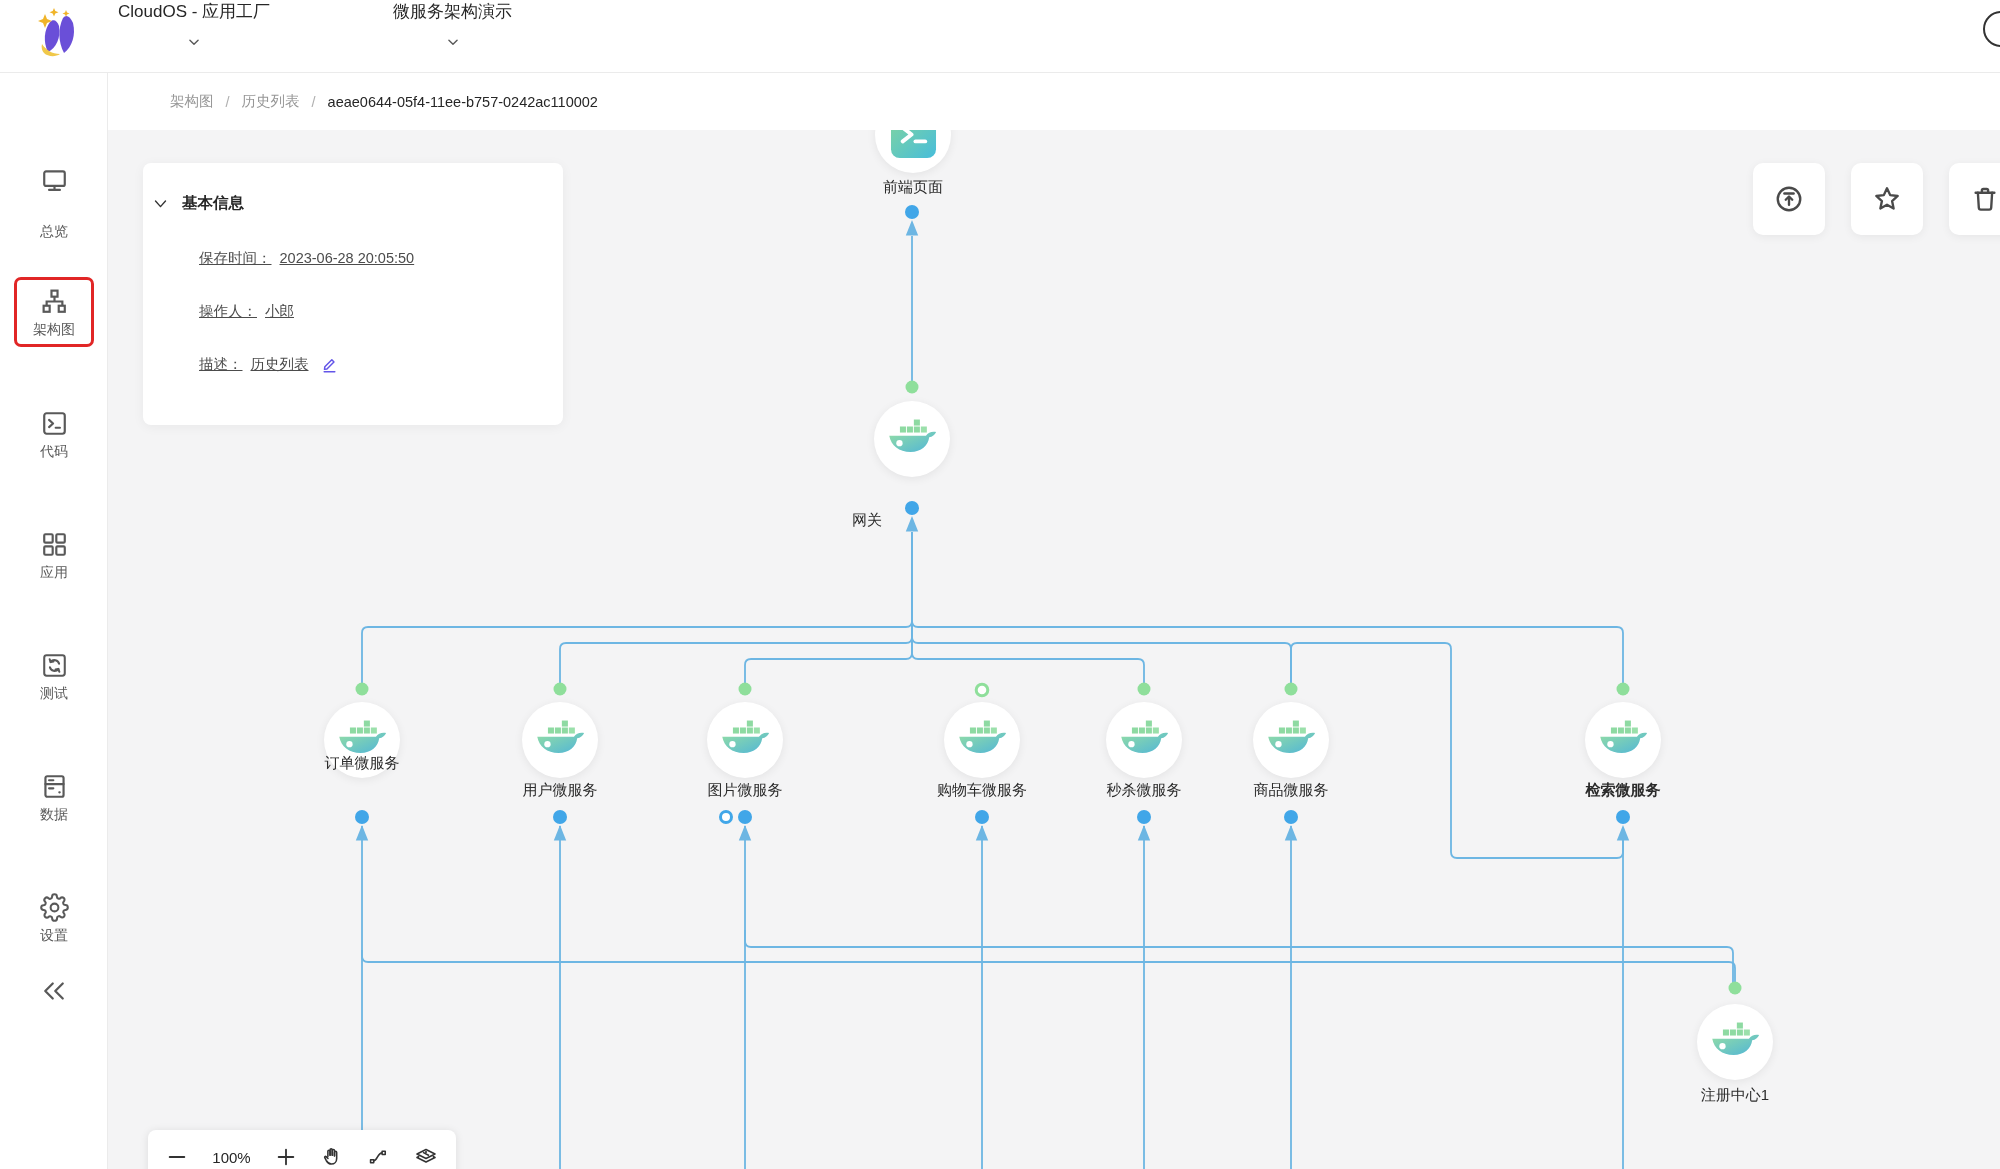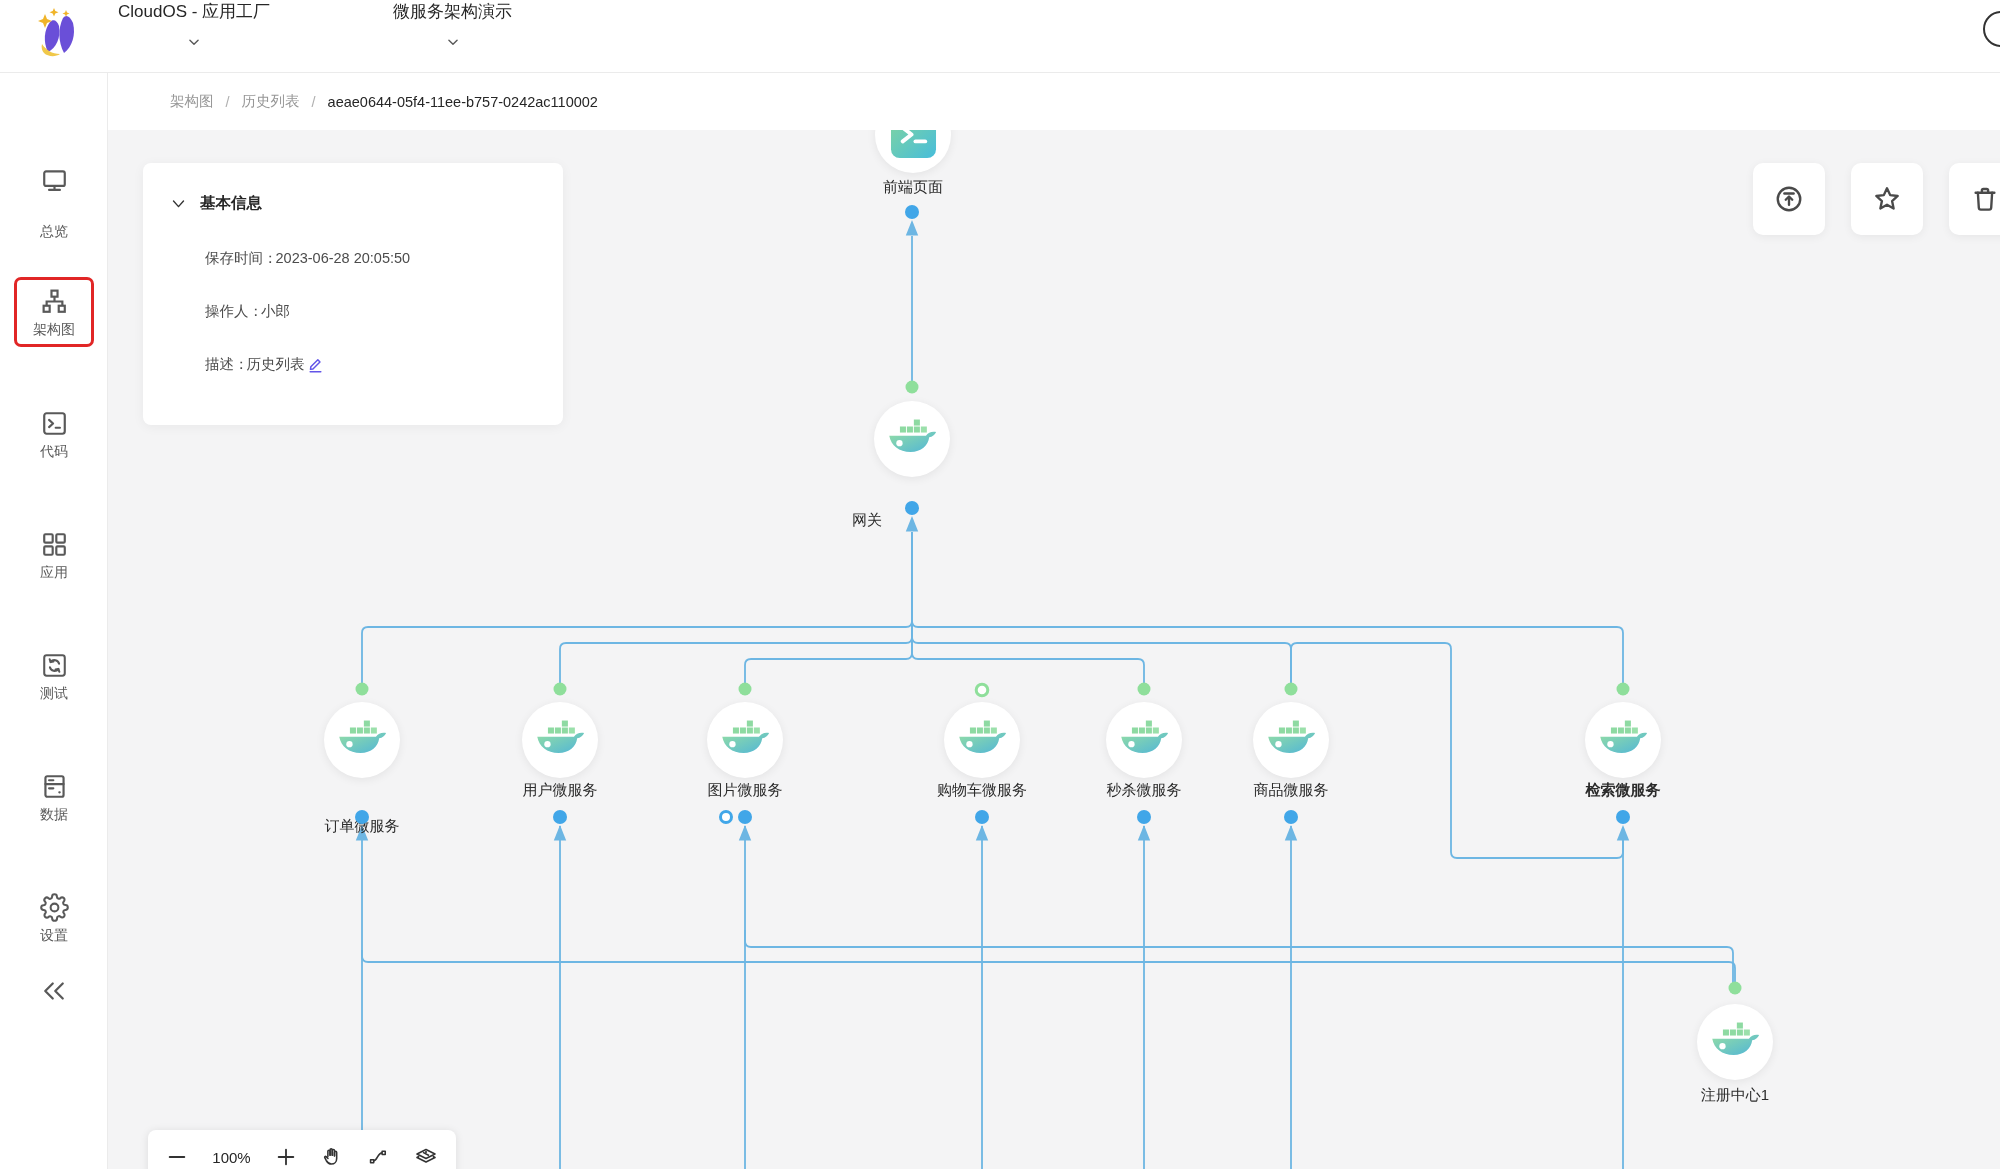--- a/index.html
+++ b/index.html
@@ -39,25 +39,25 @@
   .canvas { position:absolute; left:0; top:57px; width:1892px; height:1039px; background:#f4f4f5;
     overflow:hidden; }
   .canvas svg.wires { position:absolute; left:0; top:0; }
   .node { position:absolute; display:flex; align-items:center; justify-content:center;
     background:#fff; border-radius:50%; box-shadow:0 2px 10px rgba(0,0,0,.07); cursor:pointer; }
   .node-label { position:absolute; transform:translate(-50%,-50%); font-size:15px; color:#2b2b2b;
     white-space:nowrap; }
 
   
   .info-card { position:absolute; left:35px; top:33px; width:420px; height:262px; background:#fff;
-    border-radius:8px; box-shadow:0 2px 12px rgba(0,0,0,.05); padding:24px 28px; z-index:5; }
+    border-radius:8px; box-shadow:0 2px 12px rgba(0,0,0,.05); padding:24px 10px; z-index:5; }
   .info-head { display:flex; align-items:center; gap:14px; font-size:15.5px; font-weight:600;
     color:#262626; margin:6px 0 18px 0; }
-  .info-row { font-size:14.5px; color:#4c4c4c; margin:0 0 0 34px; line-height:53px; height:53px;
-    display:flex; align-items:center; white-space:nowrap; }
+  .info-row { font-size:14.5px; color:#4c4c4c; margin:0 0 0 46px; line-height:53px; height:53px;
+    display:flex; align-items:center; gap:10px; white-space:nowrap;text-decoration:underline; }
   .edit-btn { display:inline-flex; cursor:pointer; margin-left:2px; }
 
   
   .fab { position:absolute; top:33px; width:72px; height:72px; background:#fff; border-radius:10px;
     box-shadow:0 2px 10px rgba(0,0,0,.06); display:flex; align-items:center; justify-content:center;
     cursor:pointer; z-index:6; }
 
   
   .zoombar { position:absolute; left:40px; top:1000px; width:308px; height:54px; background:#fff;
     border-radius:8px; box-shadow:0 1px 8px rgba(0,0,0,.10); display:flex; align-items:center;
@@ -253,21 +253,21 @@
       <g fill="#8edaa2">
         <rect x="30" y="0.5" width="6.5" height="6.5"></rect>
         <rect x="15" y="8" width="6.5" height="6.5"></rect>
         <rect x="22.5" y="8" width="6.5" height="6.5"></rect>
         <rect x="30" y="8" width="6.5" height="6.5"></rect>
         <rect x="37.5" y="8" width="6.5" height="6.5" fill="#9be0ab"></rect>
       </g>
       <circle cx="14.5" cy="26" r="3.4" fill="#fff"></circle>
     </svg>
         </div>
-        <div class="node-label" style="left: 254px; top: 696px;">订单微服务</div>
+        <div class="node-label" style="left: 254px; top: 633px;">订单微服务</div>
         <div class="node" style="left: 414px; top: 572px; height: 76px; width: 76px;">
           <svg width="52" height="41" viewBox="0 0 56 44">
       <path d="M3.5 18 H43 C45.5 14.5 49.5 13 54 14 C52.5 17.2 50 19.2 46.5 19.6 C45.5 28.5 38 35.5 26.5 35.5 C14 35.5 5.5 28.5 3.5 18 Z" fill="url(#dockerGrad)"></path>
       <g fill="#8edaa2">
         <rect x="30" y="0.5" width="6.5" height="6.5"></rect>
         <rect x="15" y="8" width="6.5" height="6.5"></rect>
         <rect x="22.5" y="8" width="6.5" height="6.5"></rect>
         <rect x="30" y="8" width="6.5" height="6.5"></rect>
         <rect x="37.5" y="8" width="6.5" height="6.5" fill="#9be0ab"></rect>
       </g>

